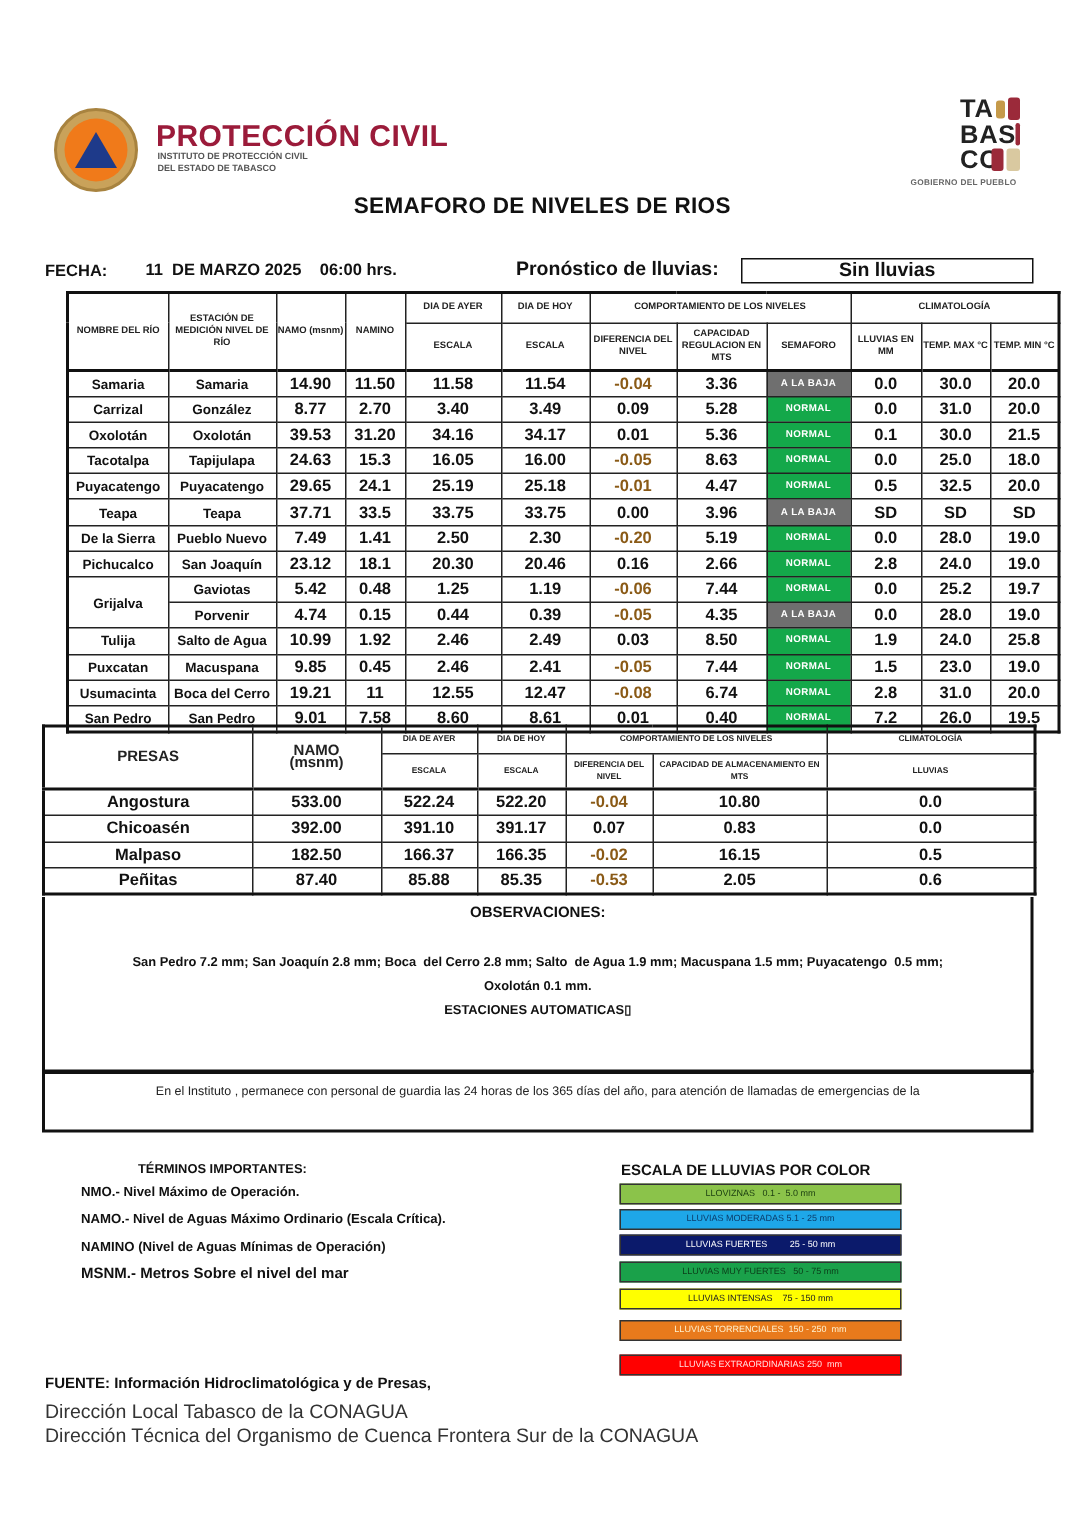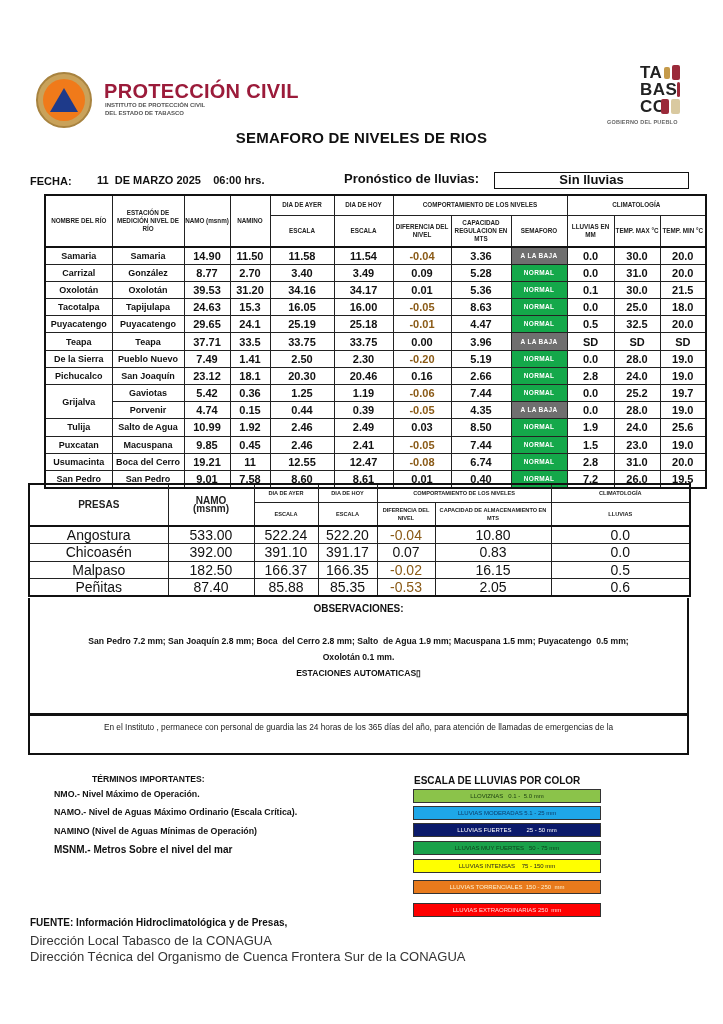--- a/index.html
+++ b/index.html
@@ -36,21 +36,21 @@
   .rivers td.num { font-size: 11px; }
   .rivers td.neg { color: #8a5a16; }
   .sem { color: #fff; font-size: 6.5px !important; letter-spacing: 0.3px; }
   .sem.normal { background: #14a84a; }
   .sem.baja { background: #6f6f6f; }
   .rivers tr.first td { border-top: 2px solid #111; }
 
   .presas { position: absolute; left: 28px; top: 483px; width: 661px; border: 2px solid #111; }
   .presas th { font-size: 5.6px; font-weight: bold; color: #222; line-height: 8px; }
   .presas th.big { font-size: 10px; }
-  .presas td { font-weight: normal; font-size: 14px; height: 17.5px; }
+  .presas td { font-weight: bold; font-size: 11px; height: 17.5px; }
   .presas td.neg { color: #8a5a16; }
   .presas tr.first td { border-top: 2px solid #111; }
 
   .obs { left: 28px; top: 598px; width: 661px; height: 117px; border: 2px solid #111; border-top: none; font-family: "Liberation Sans", sans-serif; text-align: center; }
   .obs .h { font-weight: bold; font-size: 10px; margin-top: 5px; }
   .obs .t { font-weight: bold; font-size: 8.6px; line-height: 16px; padding: 0 14px; }
   .obs .t1 { margin-top: 19px; }
   .info { left: 28px; top: 714px; width: 661px; height: 41px; border: 2px solid #111; font-family: "Liberation Sans", sans-serif; font-size: 8.3px; text-align: center; line-height: 16px; padding-top: 3px; color: #222; }
 
   .terms-title { left: 92px; top: 774px; font-family: "Liberation Sans", sans-serif; font-weight: bold; font-size: 8.6px; }
@@ -249,21 +249,21 @@
         <td class="num">2.66</td>
         <td class="sem normal">NORMAL</td>
         <td class="num">2.8</td>
         <td class="num">24.0</td>
         <td class="num">19.0</td>
       </tr>
       <tr>
         <td class="name" rowspan="2">Grijalva</td>
         <td class="name">Gaviotas</td>
         <td class="num">5.42</td>
-        <td class="num">0.36</td>
+        <td class="num">0.48</td>
         <td class="num">1.25</td>
         <td class="num">1.19</td>
         <td class="num neg">-0.06</td>
         <td class="num">7.44</td>
         <td class="sem normal">NORMAL</td>
         <td class="num">0.0</td>
         <td class="num">25.2</td>
         <td class="num">19.7</td>
       </tr>
       <tr>
@@ -284,21 +284,21 @@
         <td class="name">Salto de Agua</td>
         <td class="num">10.99</td>
         <td class="num">1.92</td>
         <td class="num">2.46</td>
         <td class="num">2.49</td>
         <td class="num">0.03</td>
         <td class="num">8.50</td>
         <td class="sem normal">NORMAL</td>
         <td class="num">1.9</td>
         <td class="num">24.0</td>
-        <td class="num">25.6</td>
+        <td class="num">25.8</td>
       </tr>
       <tr>
         <td class="name">Puxcatan</td>
         <td class="name">Macuspana</td>
         <td class="num">9.85</td>
         <td class="num">0.45</td>
         <td class="num">2.46</td>
         <td class="num">2.41</td>
         <td class="num neg">-0.05</td>
         <td class="num">7.44</td>

